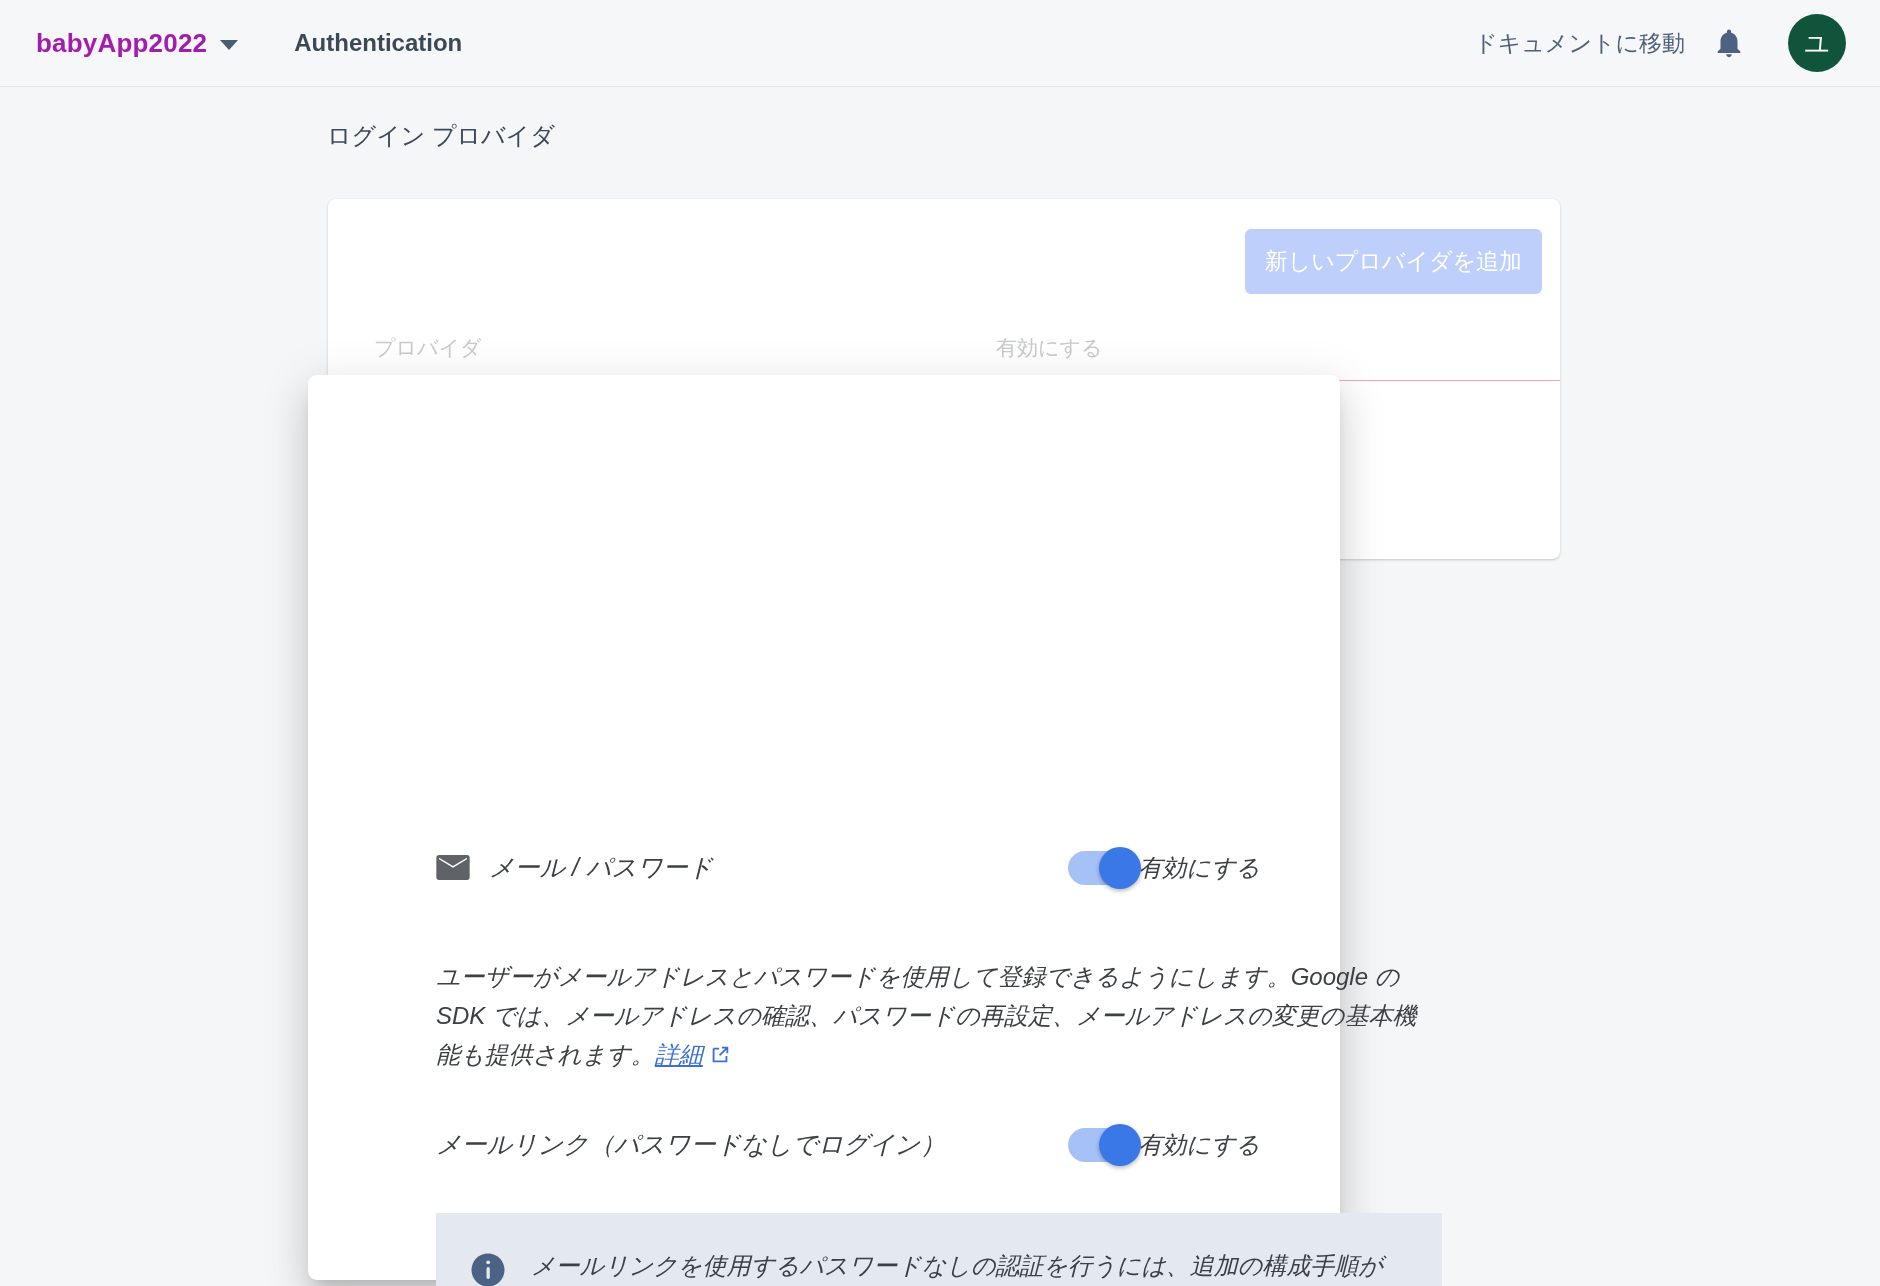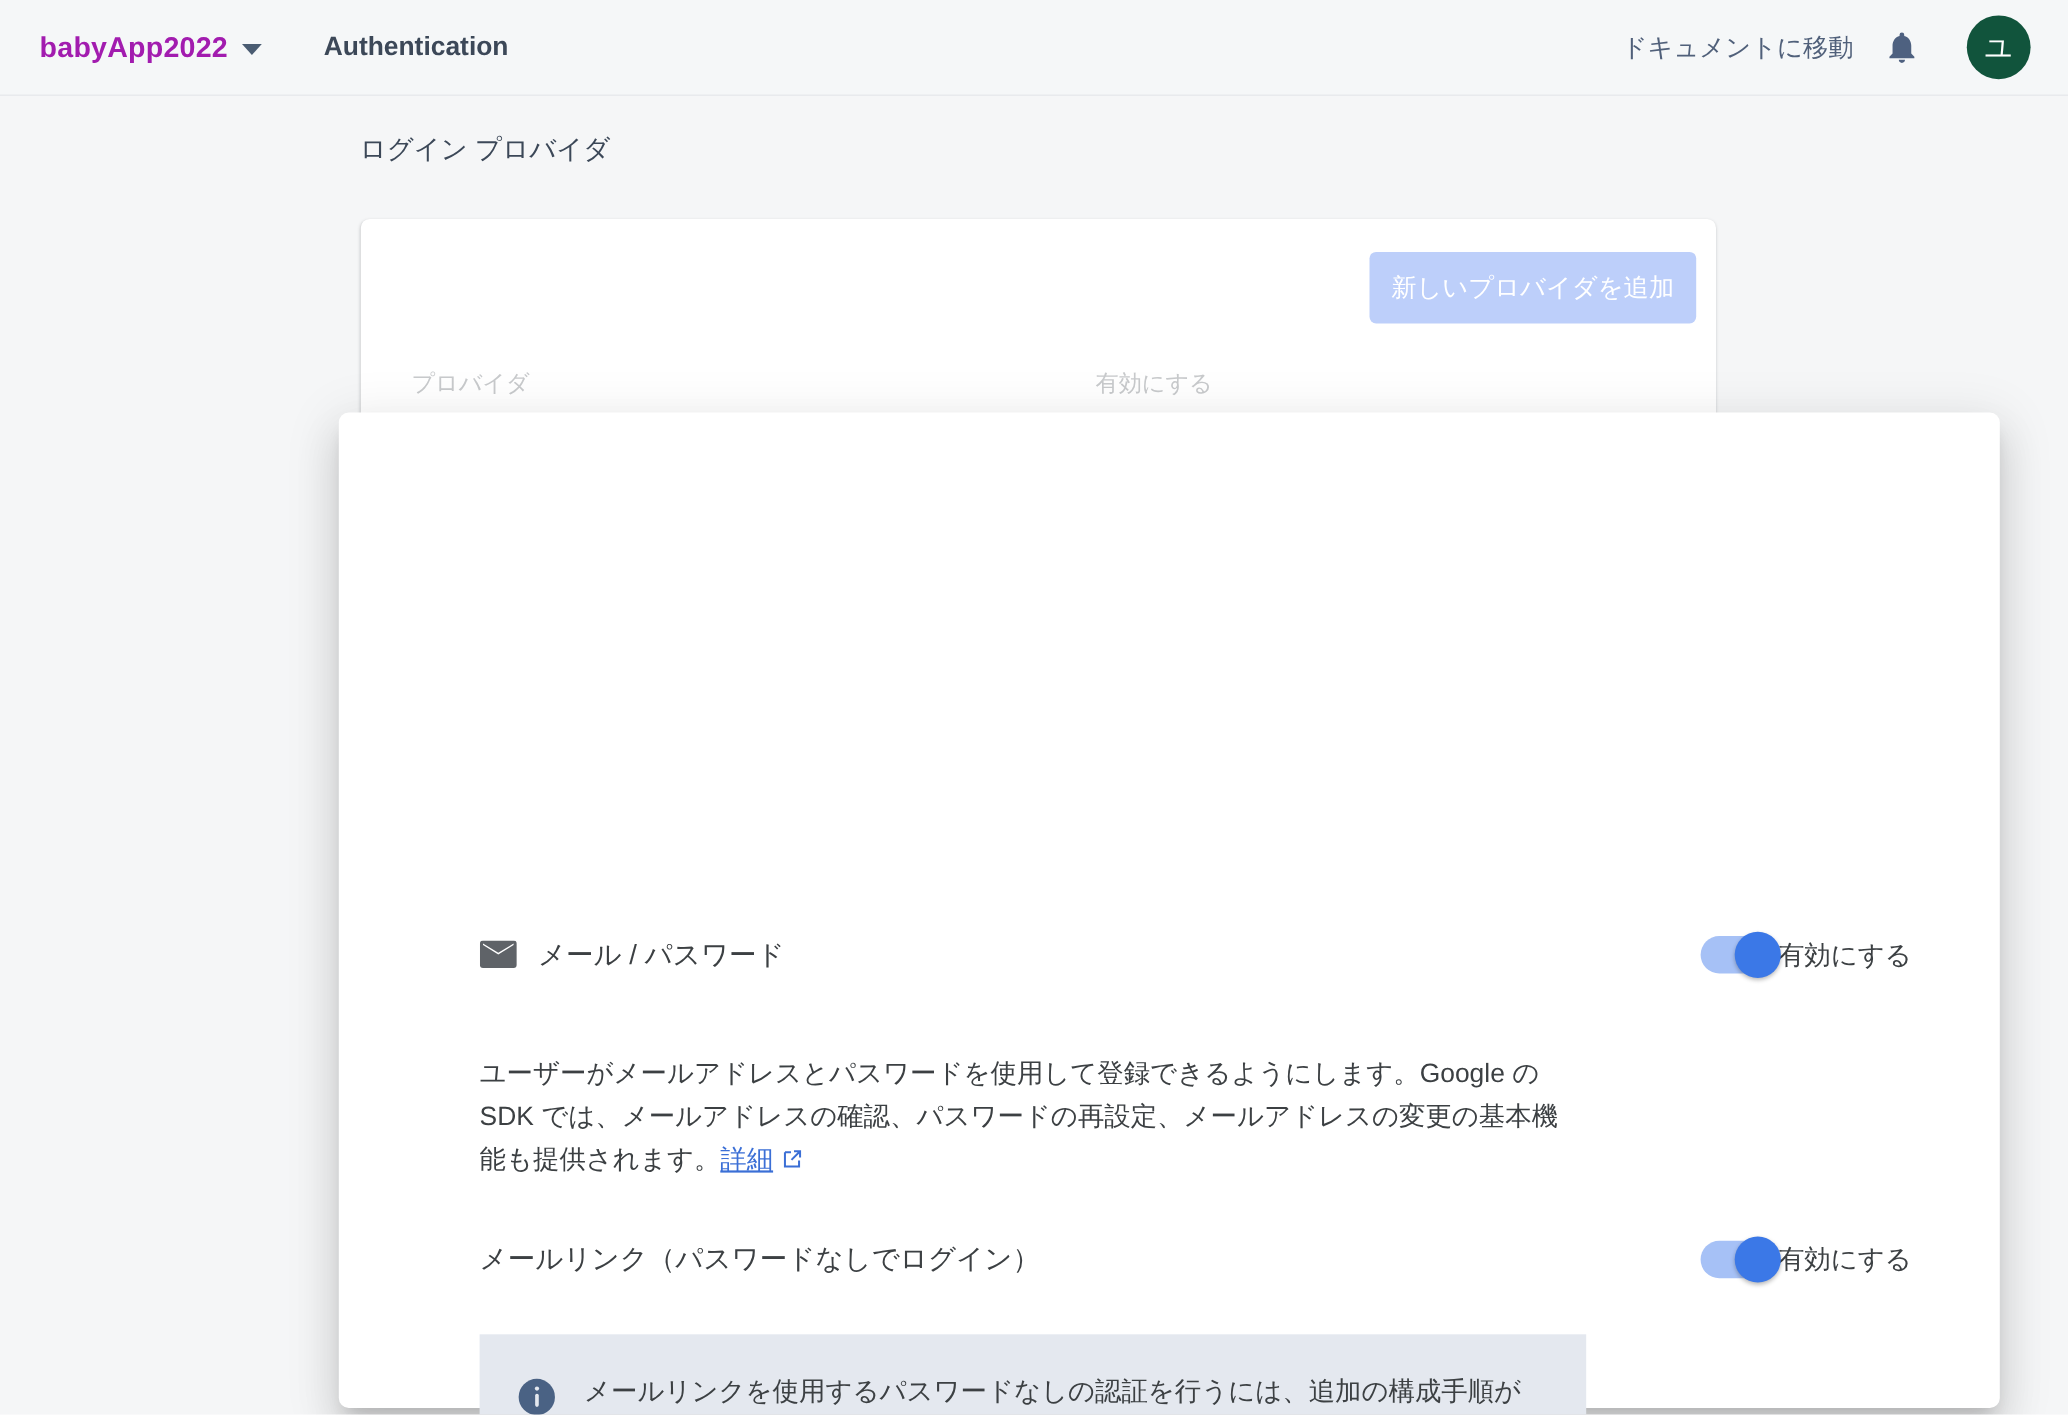--- a/index.html
+++ b/index.html
@@ -128,28 +128,29 @@
     top: 10px;
   }
   .th.provider { left: 0; }
   .th.status { left: 622px; }
 
   
   .dialog {
     position: absolute;
     top: 375px;
     left: 308px;
-    width: 1510px;
+    width: 1032px;
     height: 905px;
     background: #ffffff;
     border-radius: 9px;
     box-shadow: 0 11px 15px -7px rgba(0,0,0,.16),
                 0 24px 38px 3px rgba(0,0,0,.10),
                 0 9px 46px 8px rgba(0,0,0,.08);
     box-sizing: border-box;
+    font-style: italic;
   }
   .dlg-inner {
     position: absolute;
     left: 128px;
     right: 80px;
     top: 0;
     bottom: 0;
   }
 
   .row {

